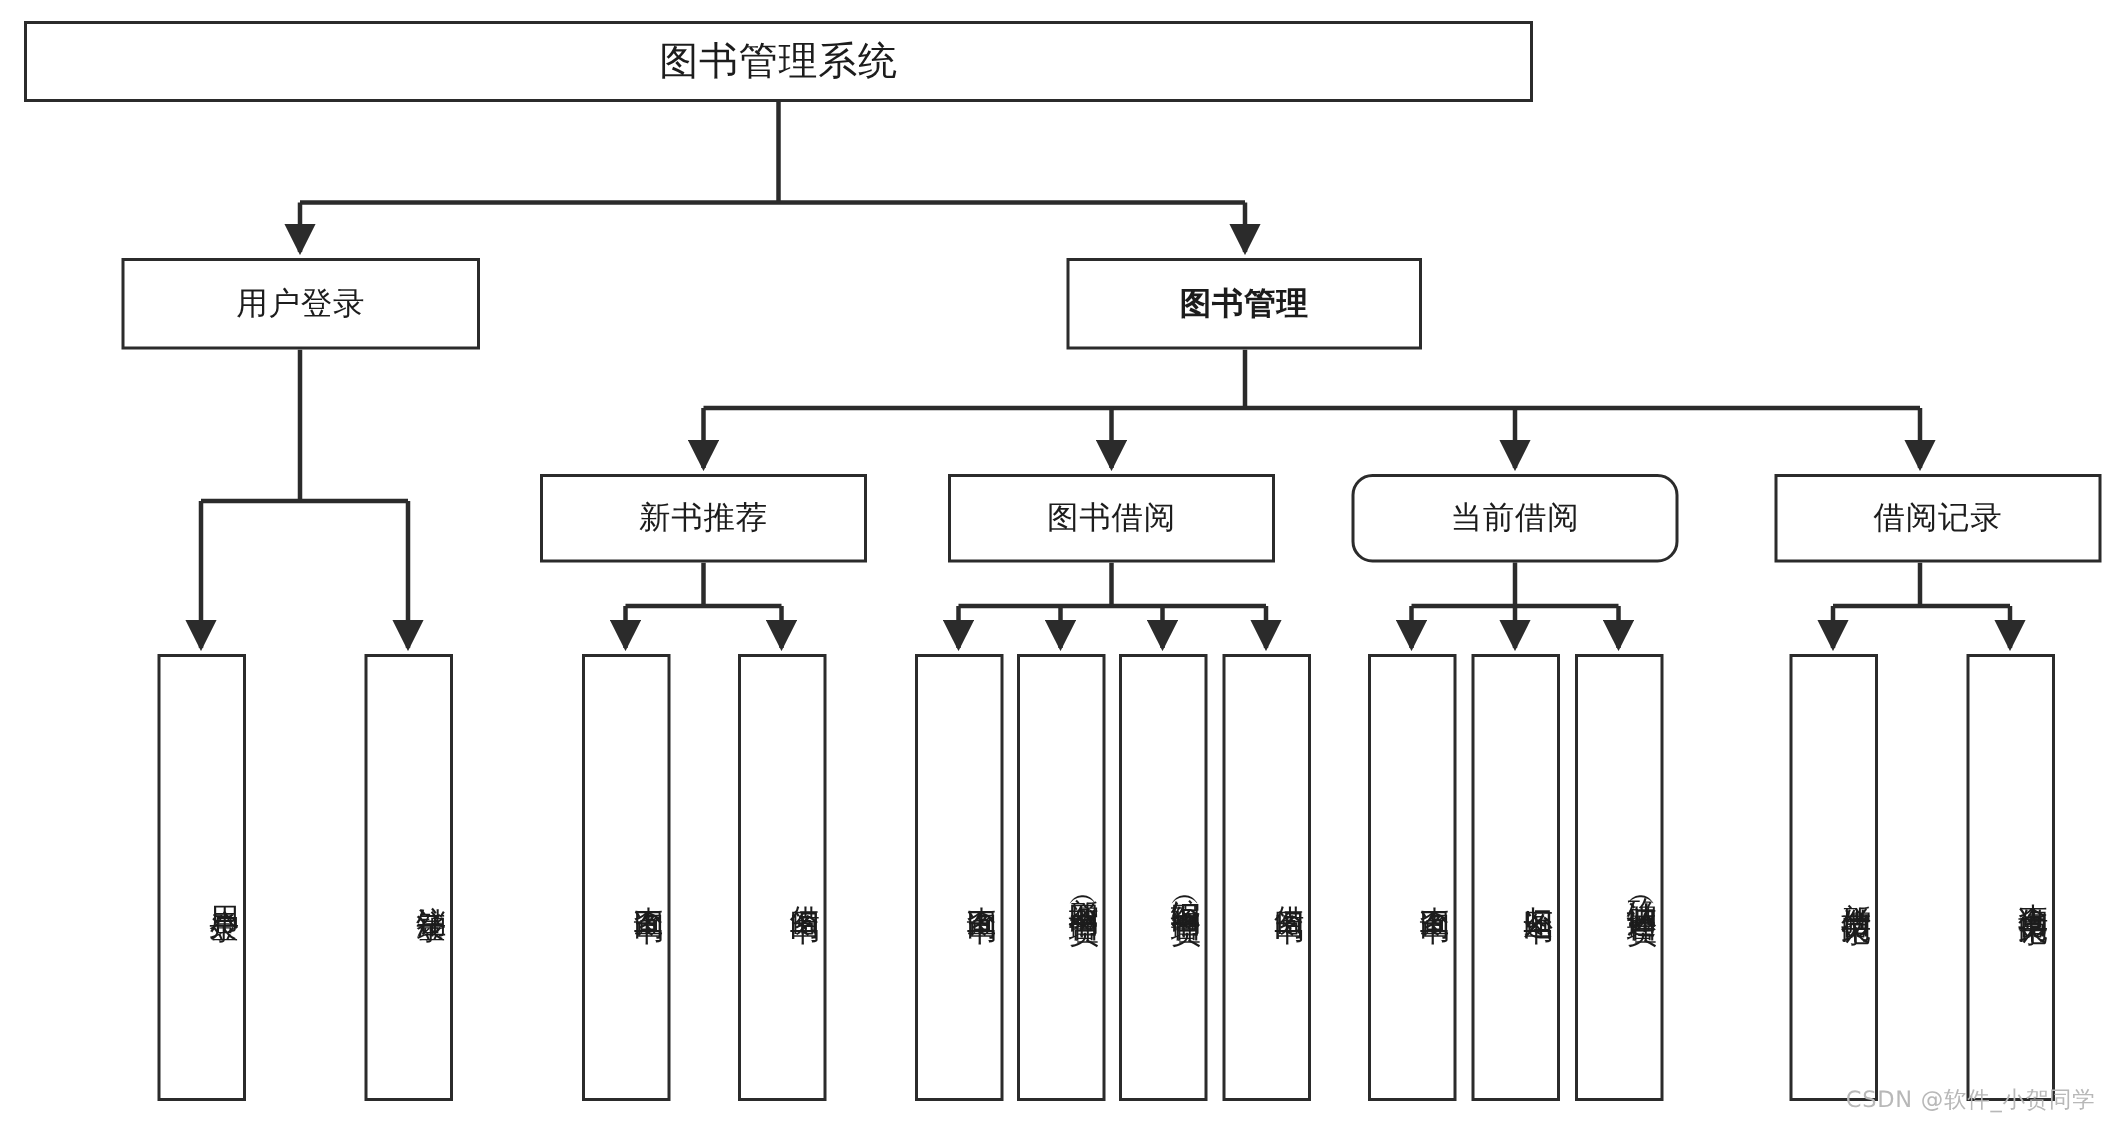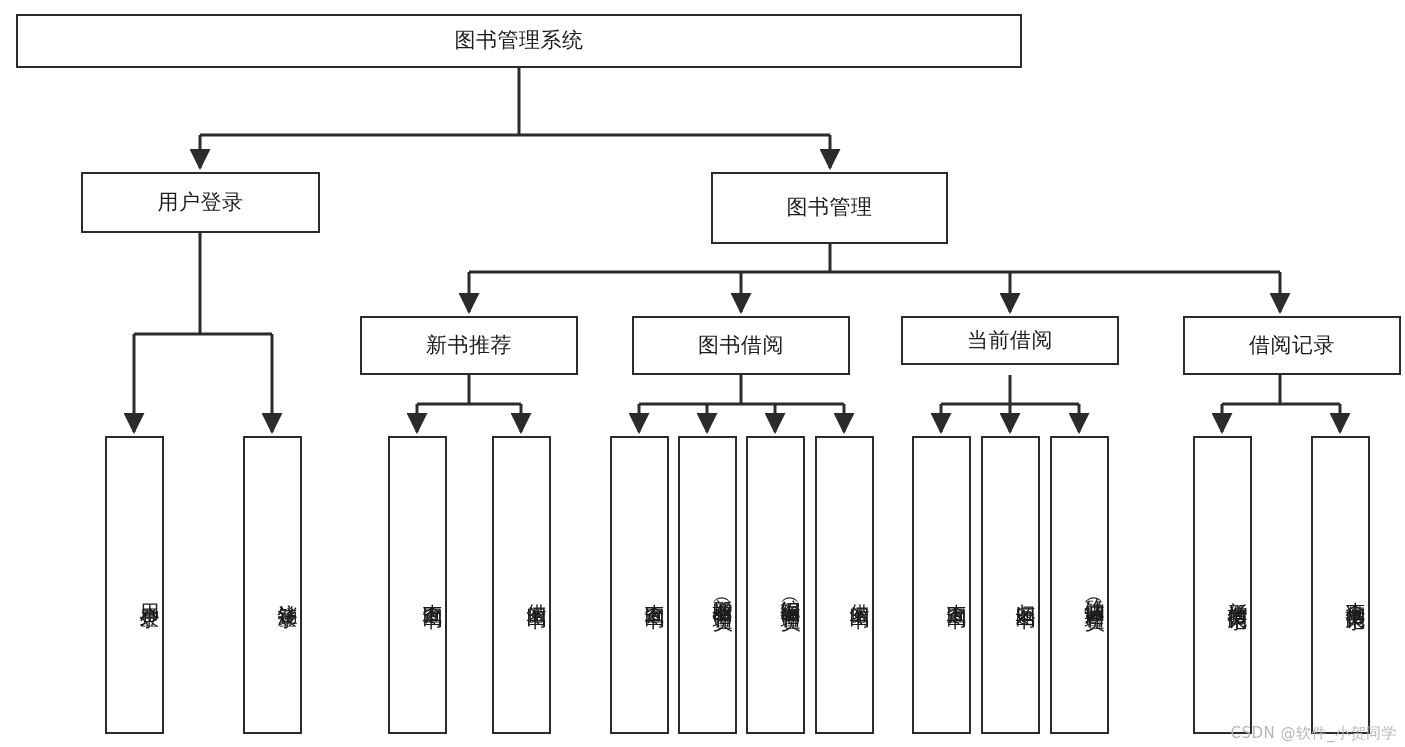--- a/index.html
+++ b/index.html
@@ -35,22 +35,21 @@
     justify-content: center;
     color: #1c1c1c;
   }
   .node-h {
     font-size: 21px;
     letter-spacing: 0.5px;
     line-height: 1.1;
     white-space: nowrap;
   }
   .node-root {
-    font-size: 21px;
-    font-family: Liberation Serif, serif;
+    font-size: 26px;
   }
   .node-v {
     writing-mode: vertical-rl;
     text-orientation: upright;
     align-items: flex-start;
     justify-content: center;
     padding-top: 14px;
     font-size: 20px;
     line-height: 1.22;
     letter-spacing: 1px;
@@ -126,31 +125,31 @@
     </g>
   </svg>
 
   <div class="node node-h node-root" style="left:16px; top:14px; width:1006px; height:54px;">
     <span>图书管理系统</span>
   </div>
 
   <div class="node node-h" style="left:81px; top:172px; width:239px; height:61px;">
     <span>用户登录</span>
   </div>
-  <div class="node node-h" style="left:711px; top:172px; width:237px; height:72px;">
+  <div class="node node-h" style="left:711px; top:172px; width:237px; height:61px;font-weight:bold;">
     <span>图书管理</span>
   </div>
 
   <div class="node node-h" style="left:360px; top:316px; width:218px; height:59px;">
     <span>新书推荐</span>
   </div>
   <div class="node node-h" style="left:632px; top:316px; width:218px; height:59px;justify-content:center;">
     <span>图书借阅</span>
   </div>
-  <div class="node node-h" style="left:901px; top:316px; width:218px; height:49px;">
+  <div class="node node-h" style="left:901px; top:316px; width:218px; height:59px;border-radius:14px;">
     <span>当前借阅</span>
   </div>
   <div class="node node-h" style="left:1171px; top:316px; width:218px; height:59px;margin-left:12px;">
     <span>借阅记录</span>
   </div>
 
   <div class="node node-v" style="left:105px; top:436px; width:59px; height:298px;">
     <span class="vlabel">用户登录</span>
   </div>
   <div class="node node-v" style="left:243px; top:436px; width:59px; height:298px;">

